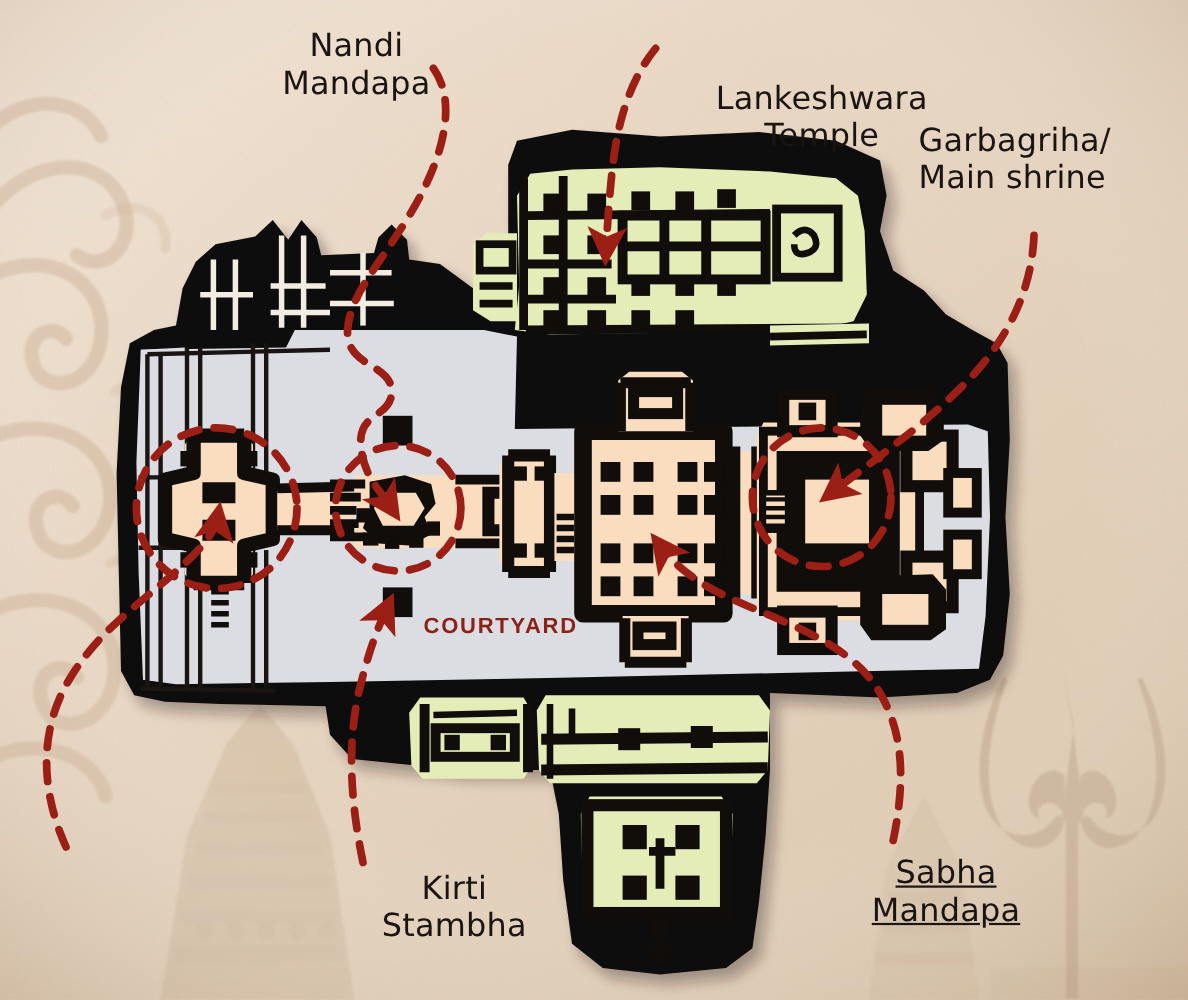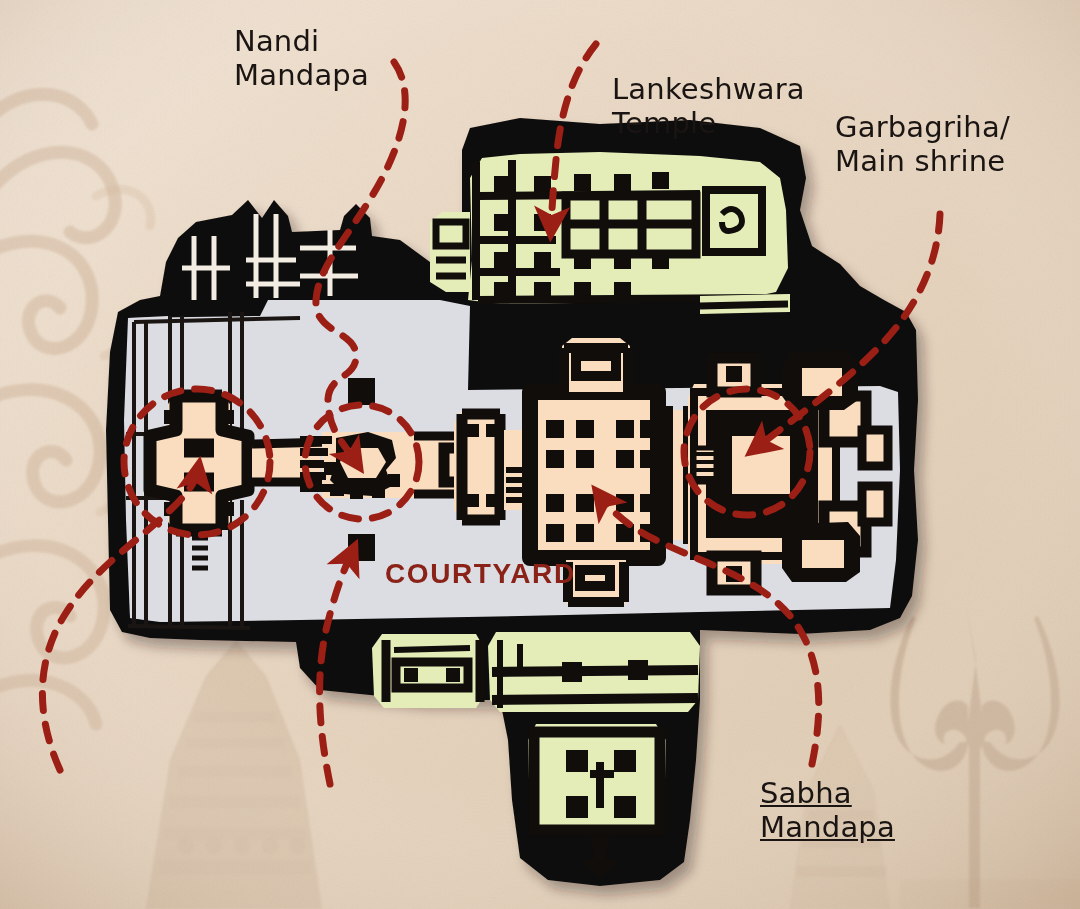--- a/index.html
+++ b/index.html
@@ -12,32 +12,32 @@
   #stage{position:relative;width:1080px;height:909px;overflow:hidden;}
   #stage svg.layer{position:absolute;left:0;top:0;width:1080px;height:909px;}
   .lbl{
     position:absolute;
     font-family:"DejaVu Sans", sans-serif;
     color:#1a1512;
     font-size:29px;
     line-height:1.18;
     letter-spacing:.2px;
     white-space:pre-line;
-    text-align:left;
+    text-align:center;
   }
   .lbl.l-nandi      {left:234px; top:24px;  width:180px;}
   .lbl.l-lank       {left:612px; top:24px;  width:270px;margin-top:48px;}
   .lbl.l-garbha     {left:820px; top:110px; width:248px; text-align:left;margin-left:15px;}
   .lbl.l-gopuram    {left:62px;  top:776px; width:218px;}
   .lbl.l-kirti      {left:318px; top:790px; width:190px;}
   .lbl.l-sabha      {left:760px; top:776px; width:200px;text-decoration:underline;}
   .courtyard-label{
     position:absolute;left:385px;top:558px;
     font-family:"Liberation Sans", sans-serif;
-    font-weight:bold;font-size:28px;letter-spacing:1.6px;
+    font-weight:bold;font-size:20px;letter-spacing:1.6px;
     color:#8a2218;
   }
 </style>
 </head>
 <body>
 
 <div id="stage">
 
   <svg class="layer" viewBox="0 0 1080 909">
     <defs>
@@ -484,18 +484,20 @@
                C 630 528 612 512 600 496"></path>
     </g>
   </svg>
 
   <div class="lbl l-nandi">Nandi
 Mandapa</div>
   <div class="lbl l-lank">Lankeshwara
 Temple</div>
   <div class="lbl l-garbha">Garbagriha/
 Main shrine</div>
+  <div class="lbl l-kirti">Kirti
+Stambha</div>
   <div class="lbl l-sabha">Sabha
 Mandapa</div>
 
   <div class="courtyard-label">COURTYARD</div>
 
 </div>
 
 </body></html>

